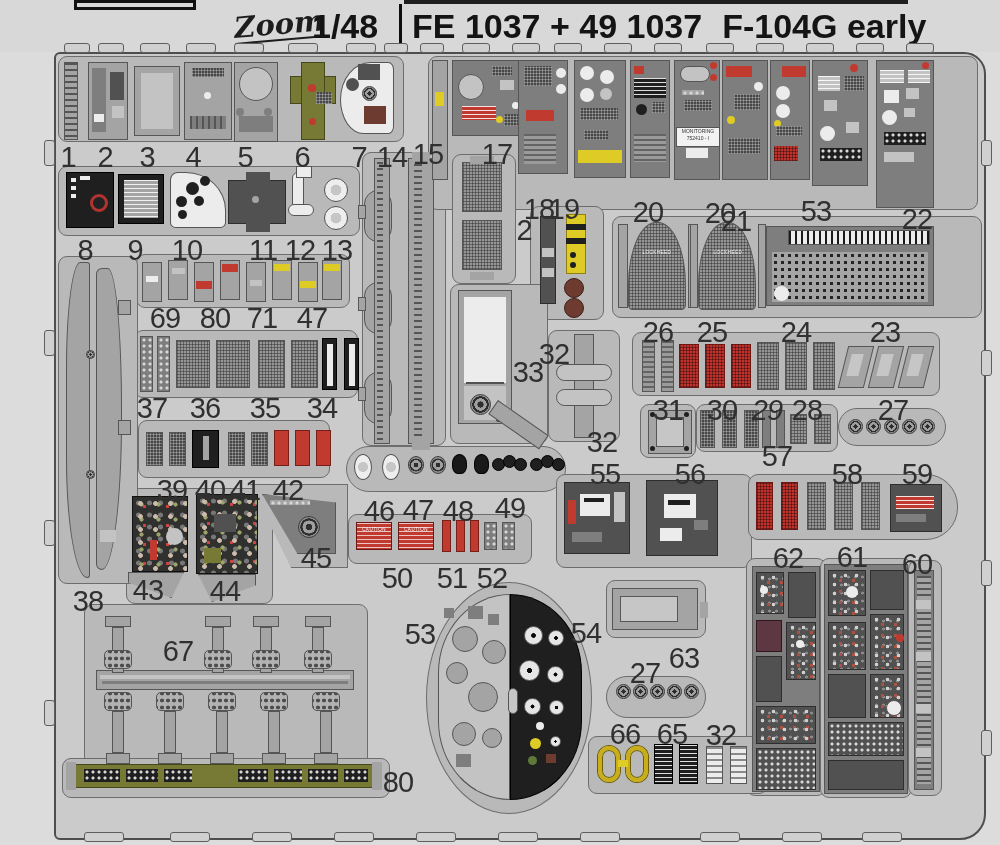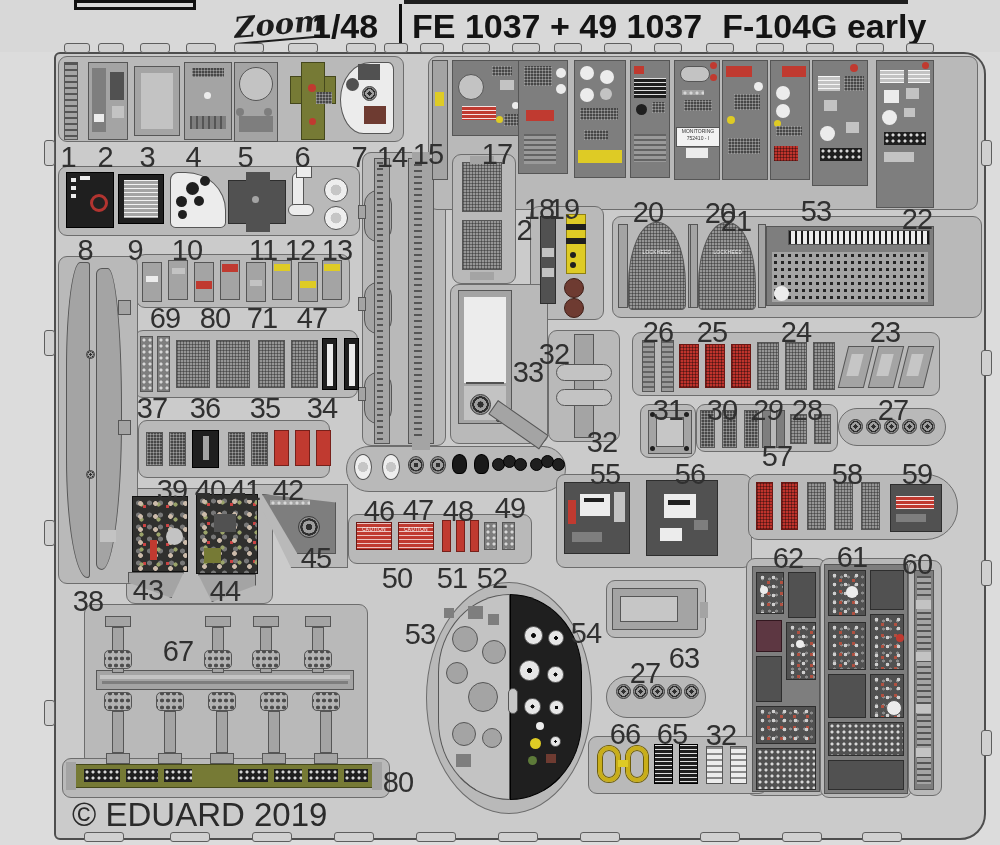--- a/index.html
+++ b/index.html
@@ -645,14 +645,13 @@
       <div class="num" style="left: 586px; top: 617px;">54</div>
       <div class="num" style="left: 684px; top: 642px;">63</div>
       <div class="num" style="left: 645px; top: 657px;">27</div>
       <div class="num" style="left: 178px; top: 635px;">67</div>
       <div class="num" style="left: 625px; top: 718px;">66</div>
       <div class="num" style="left: 672px; top: 718px;">65</div>
       <div class="num" style="left: 721px; top: 719px;">32</div>
       <div class="num" style="left: 398px; top: 766px;">80</div>
     </div>
 
-  <div class="ftr-copy">© EDUARD 2019</div>
 </div>
 
 </body></html>

